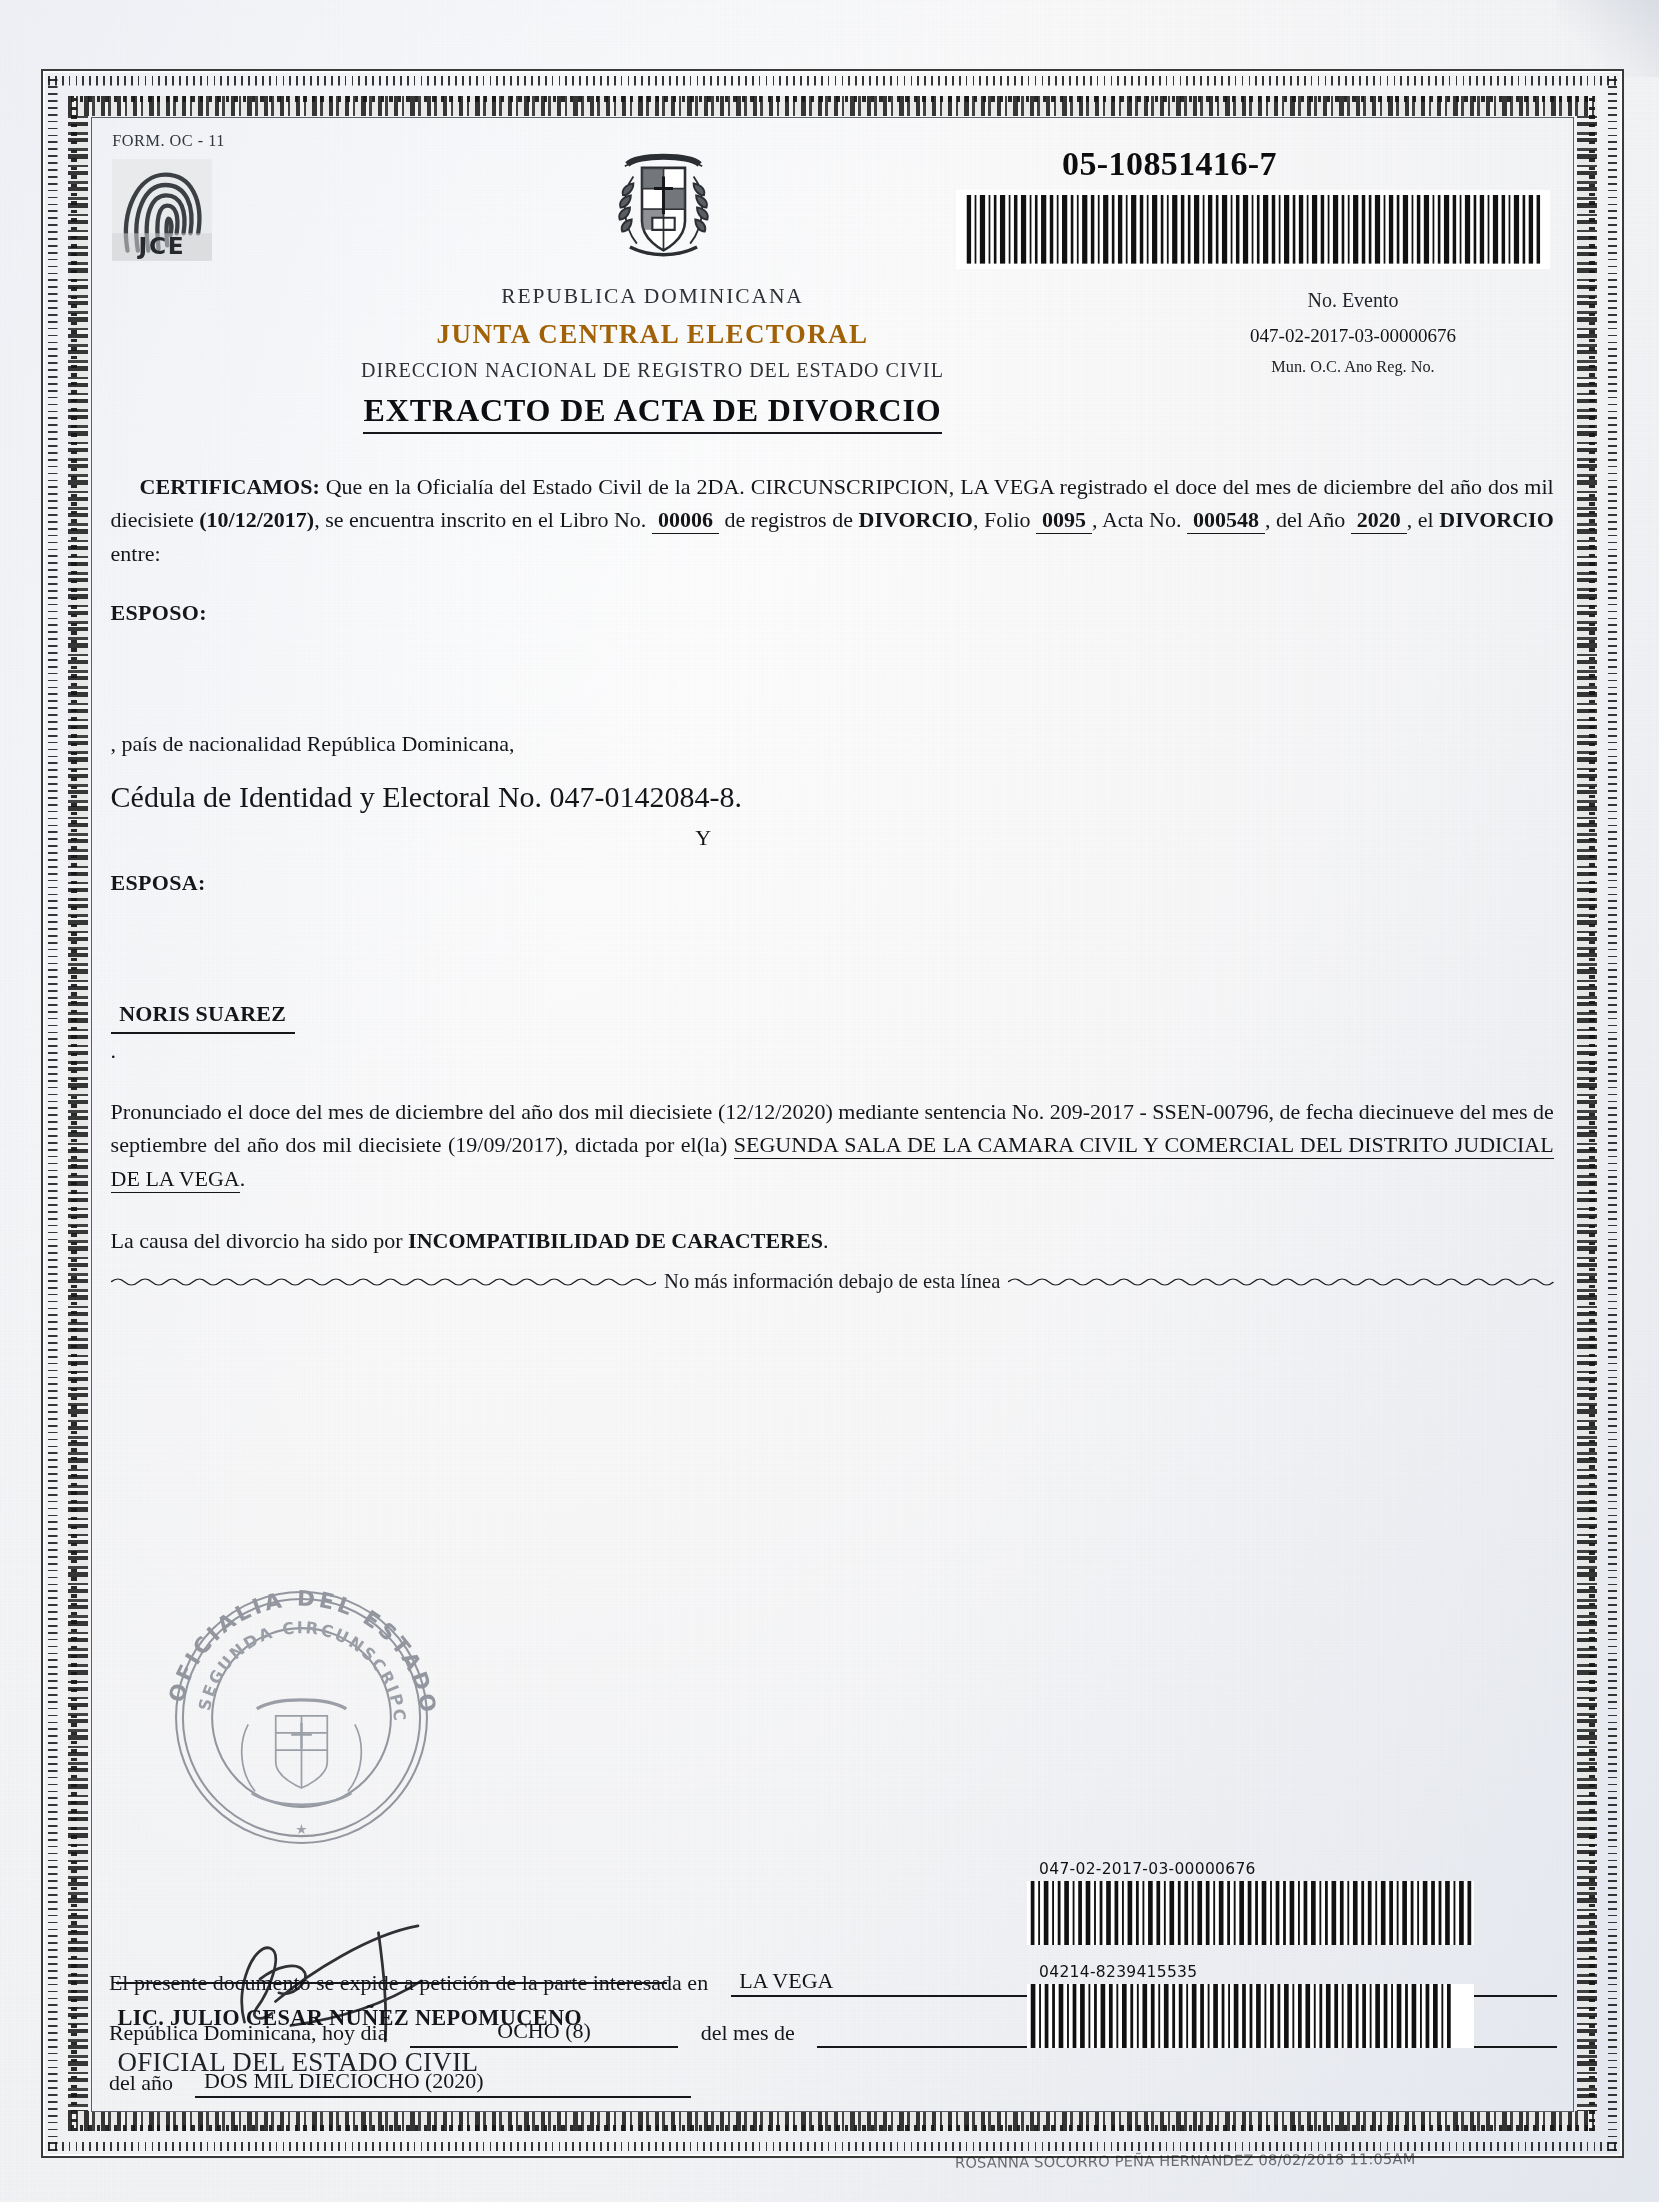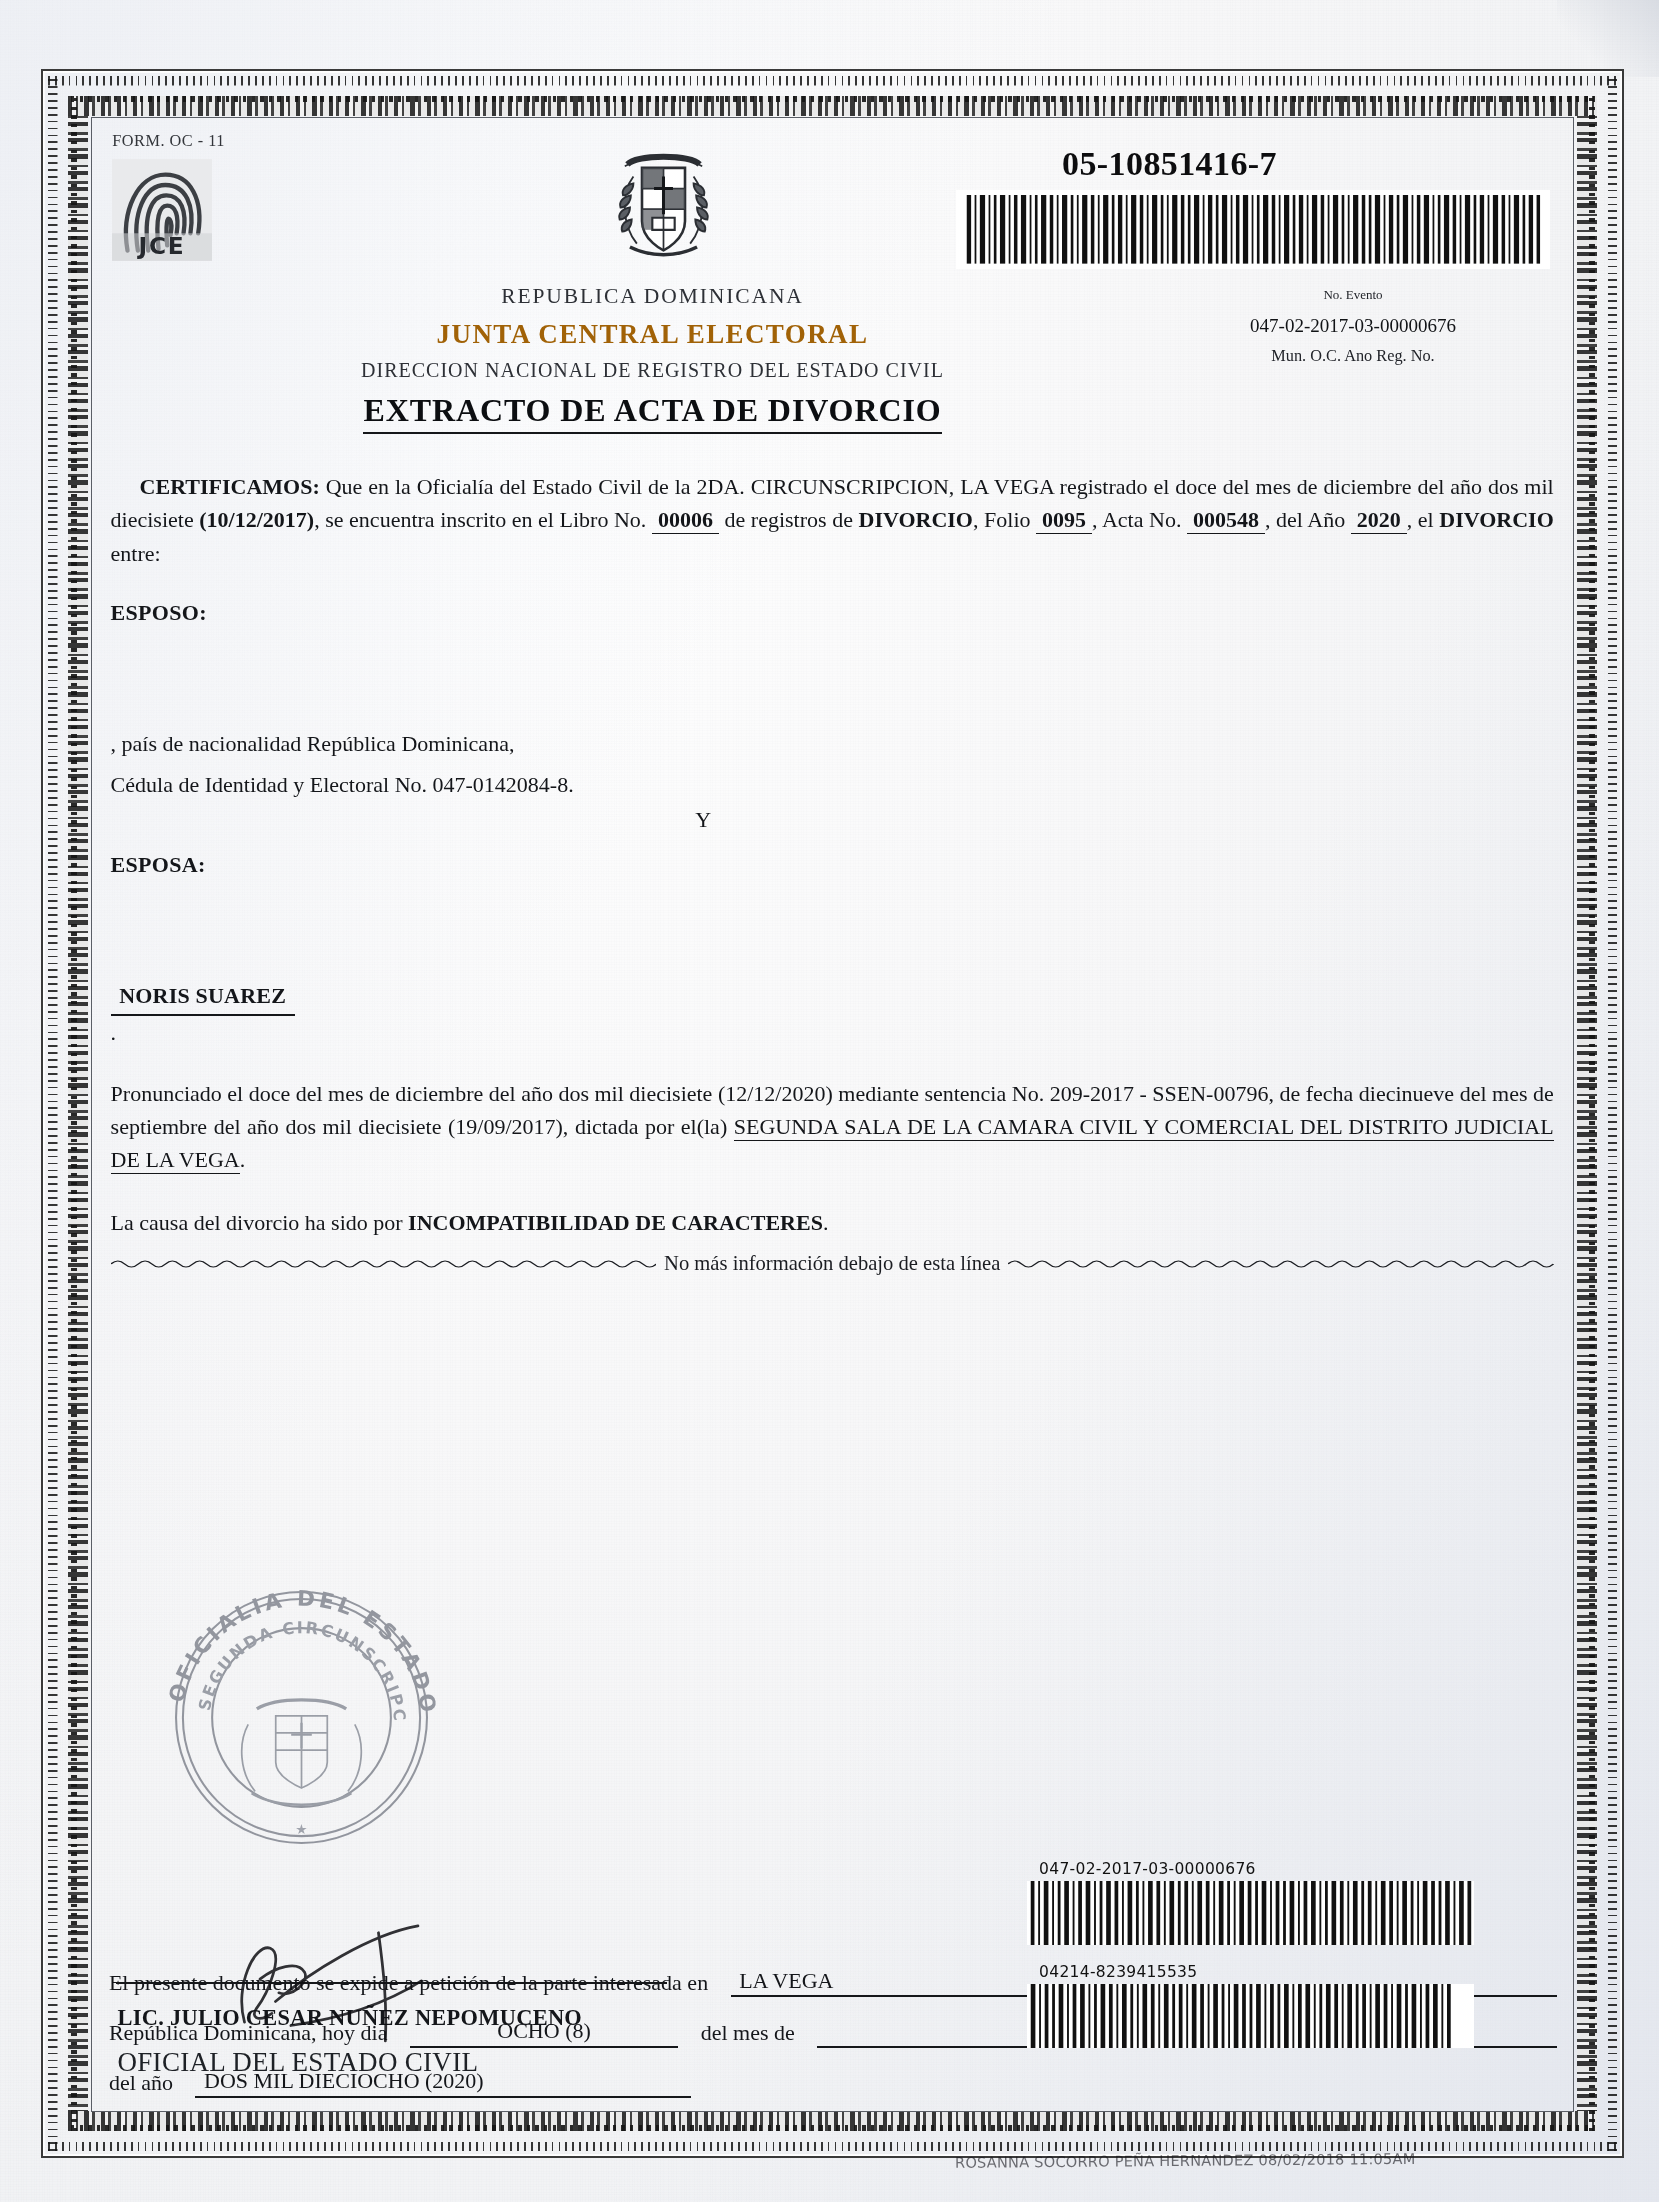--- a/index.html
+++ b/index.html
@@ -143,21 +143,21 @@
   }
   .bars { width:100%; height:100%; display:block; }
 
   .evento-box {
     position: absolute;
     right: 26px; top: 160px;
     width: 370px;
     text-align: center;
     line-height: 1.45;
   }
-  .evento-box .lbl { font-size: 13px; color: #22242a; }
+  .evento-box .lbl { font-size: 20px; color: #22242a; }
   .evento-box .val { font-size: 19px; color: #111316; margin-top: 6.9px; }
   .evento-box .sub { font-size: 16.3px; color: #22242a; margin-top: 5.2px; }
 
   
   .titles {
     position: absolute;
     left: 0; right: 361px; top: 158px;
     text-align: center;
   }
   .t-rd {
@@ -221,21 +221,21 @@
   }
   .party-name {
     font-weight: 700;
     font-size: 22px;
     border-bottom: 2.2px solid #15171a;
     padding: 0 8.6px 0.9px 8.6px;
     letter-spacing: 0.2px;
   }
   .party-after { font-size: 22px; }
 
-  .cedula-line { margin-top: 7px; font-size: 22px; }
+  .cedula-line { margin-top: 13px; font-size: 30px; }
   .y-sep {
     text-align: center;
     font-size: 22px;
     margin: 1.7px 0 0 0;
     padding-right: 258px;
   }
 
   .para { margin-top: 27.5px; }
   .court {
     border-bottom: 1.7px solid #15171a;

